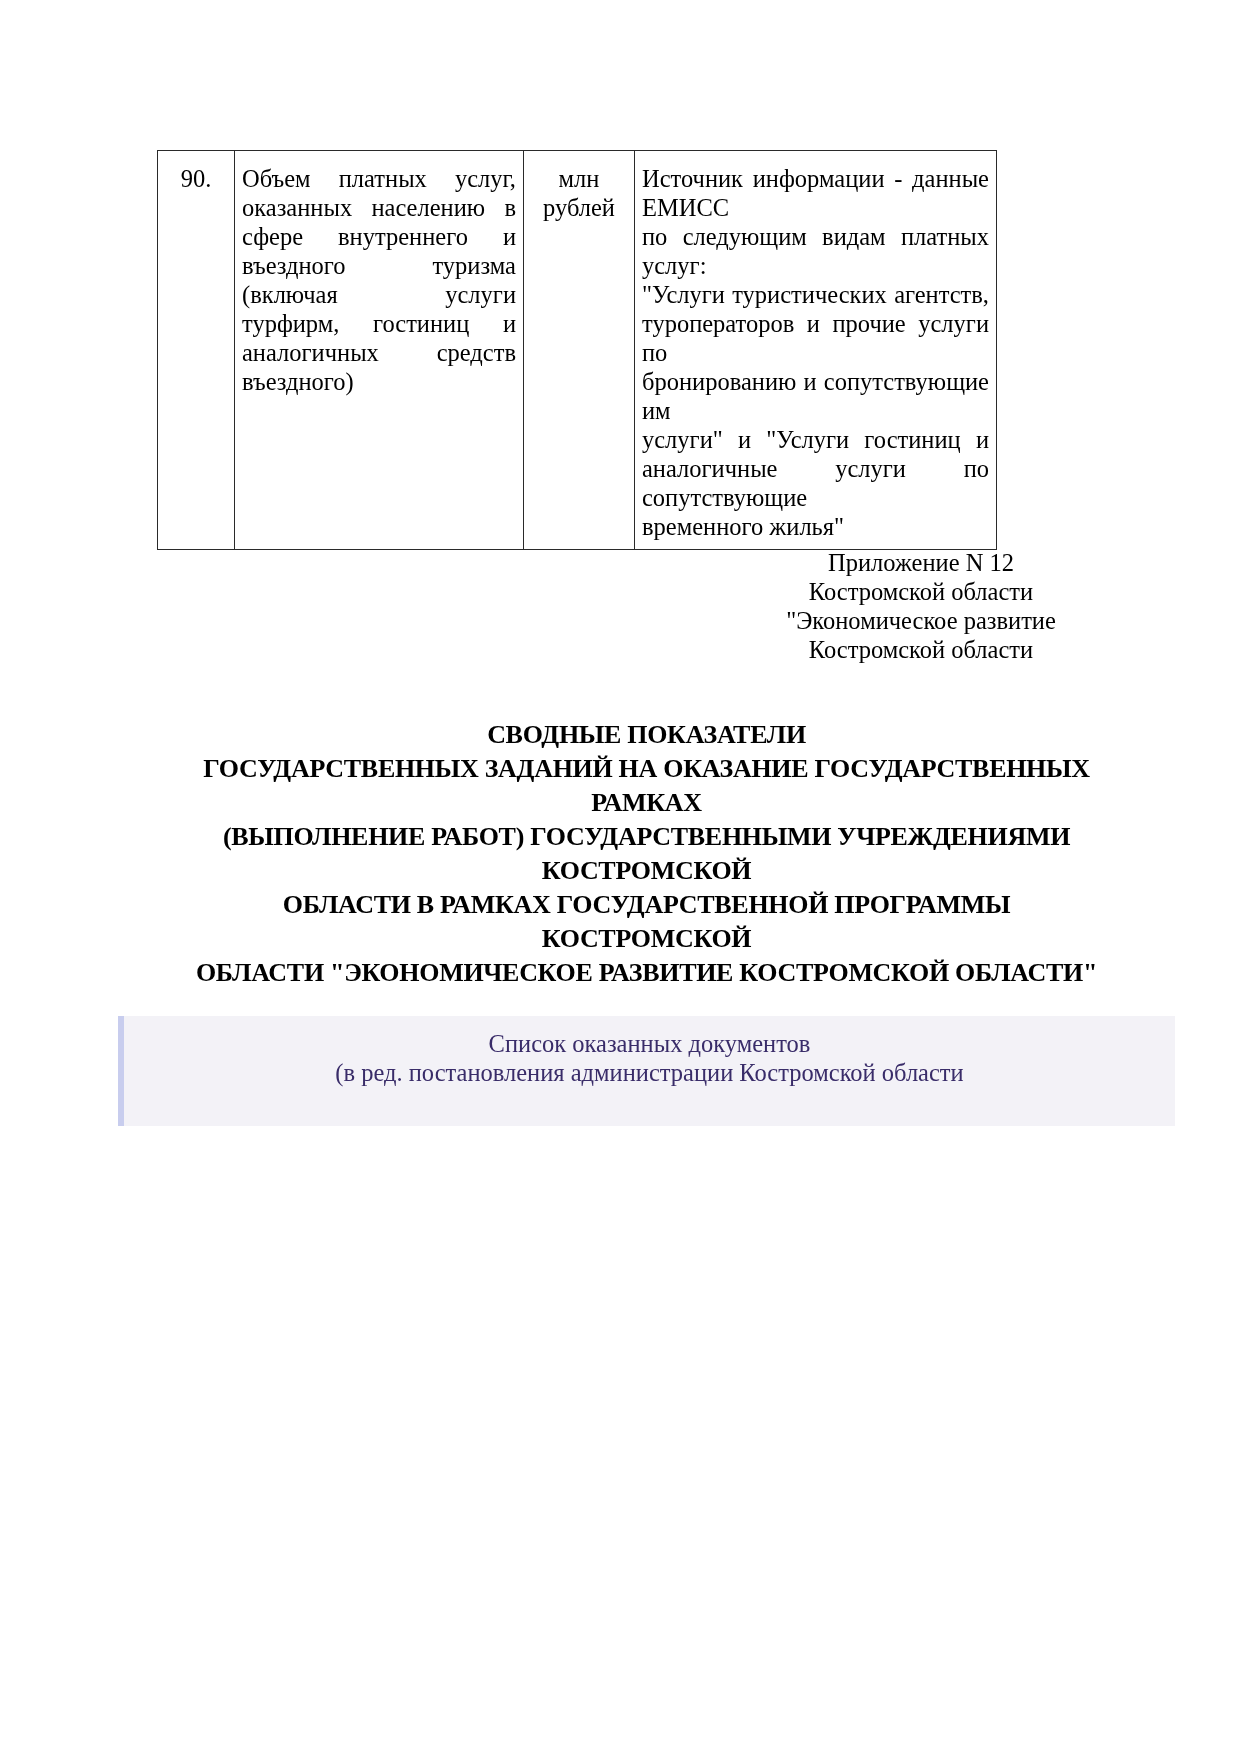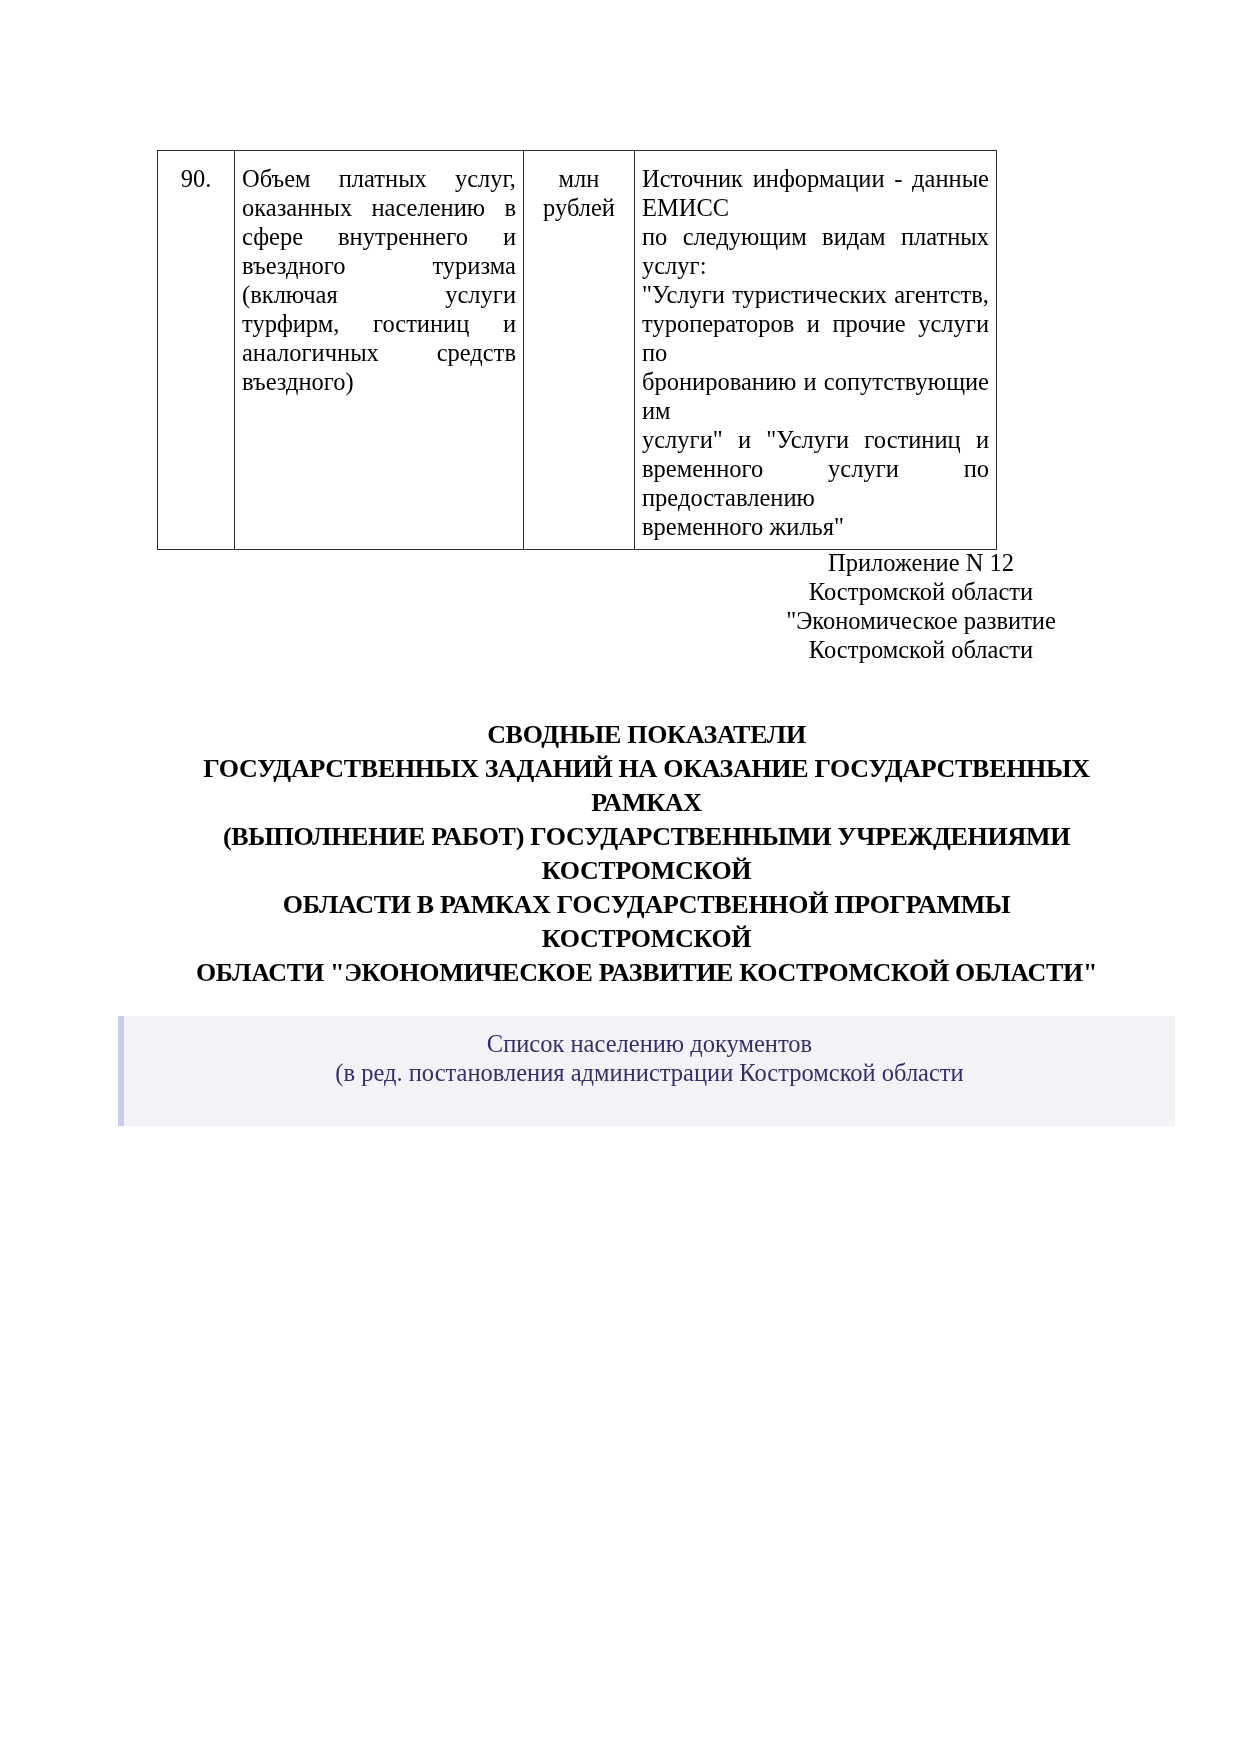--- a/index.html
+++ b/index.html
@@ -75,21 +75,21 @@
         <div>млн</div>
         <div>рублей</div>
       </td>
       <td class="c-src">
         <span class="jline">Источник информации - данные ЕМИСС</span>
         <span class="jline">по следующим видам платных услуг:</span>
         <span class="jline">"Услуги туристических агентств,</span>
         <span class="jline">туроператоров и прочие услуги по</span>
         <span class="jline">бронированию и сопутствующие им</span>
         <span class="jline">услуги" и "Услуги гостиниц и</span>
-        <span class="jline">временного услуги по предоставлению</span>
+        <span class="jline">аналогичные услуги по сопутствующие</span>
         <span class="jline last">временного жилья"</span>
       </td>
     </tr>
   </tbody>
     </table>
 
   <div class="appendix">
     <div>Приложение N 12</div>
     <div>Костромской области</div>
     <div>"Экономическое развитие</div>
@@ -101,17 +101,17 @@
     <div>ГОСУДАРСТВЕННЫХ ЗАДАНИЙ НА ОКАЗАНИЕ ГОСУДАРСТВЕННЫХ</div>
     <div>РАМКАХ</div>
     <div>(ВЫПОЛНЕНИЕ РАБОТ) ГОСУДАРСТВЕННЫМИ УЧРЕЖДЕНИЯМИ</div>
     <div>КОСТРОМСКОЙ</div>
     <div>ОБЛАСТИ В РАМКАХ ГОСУДАРСТВЕННОЙ ПРОГРАММЫ</div>
     <div>КОСТРОМСКОЙ</div>
     <div>ОБЛАСТИ "ЭКОНОМИЧЕСКОЕ РАЗВИТИЕ КОСТРОМСКОЙ ОБЛАСТИ"</div>
   </div>
 
   <div class="note">
-    <div>Список населению документов</div>
+    <div>Список оказанных документов</div>
     <div>(в ред. постановления администрации Костромской области</div>
   </div>
 
 </div>
 
 </body></html>

